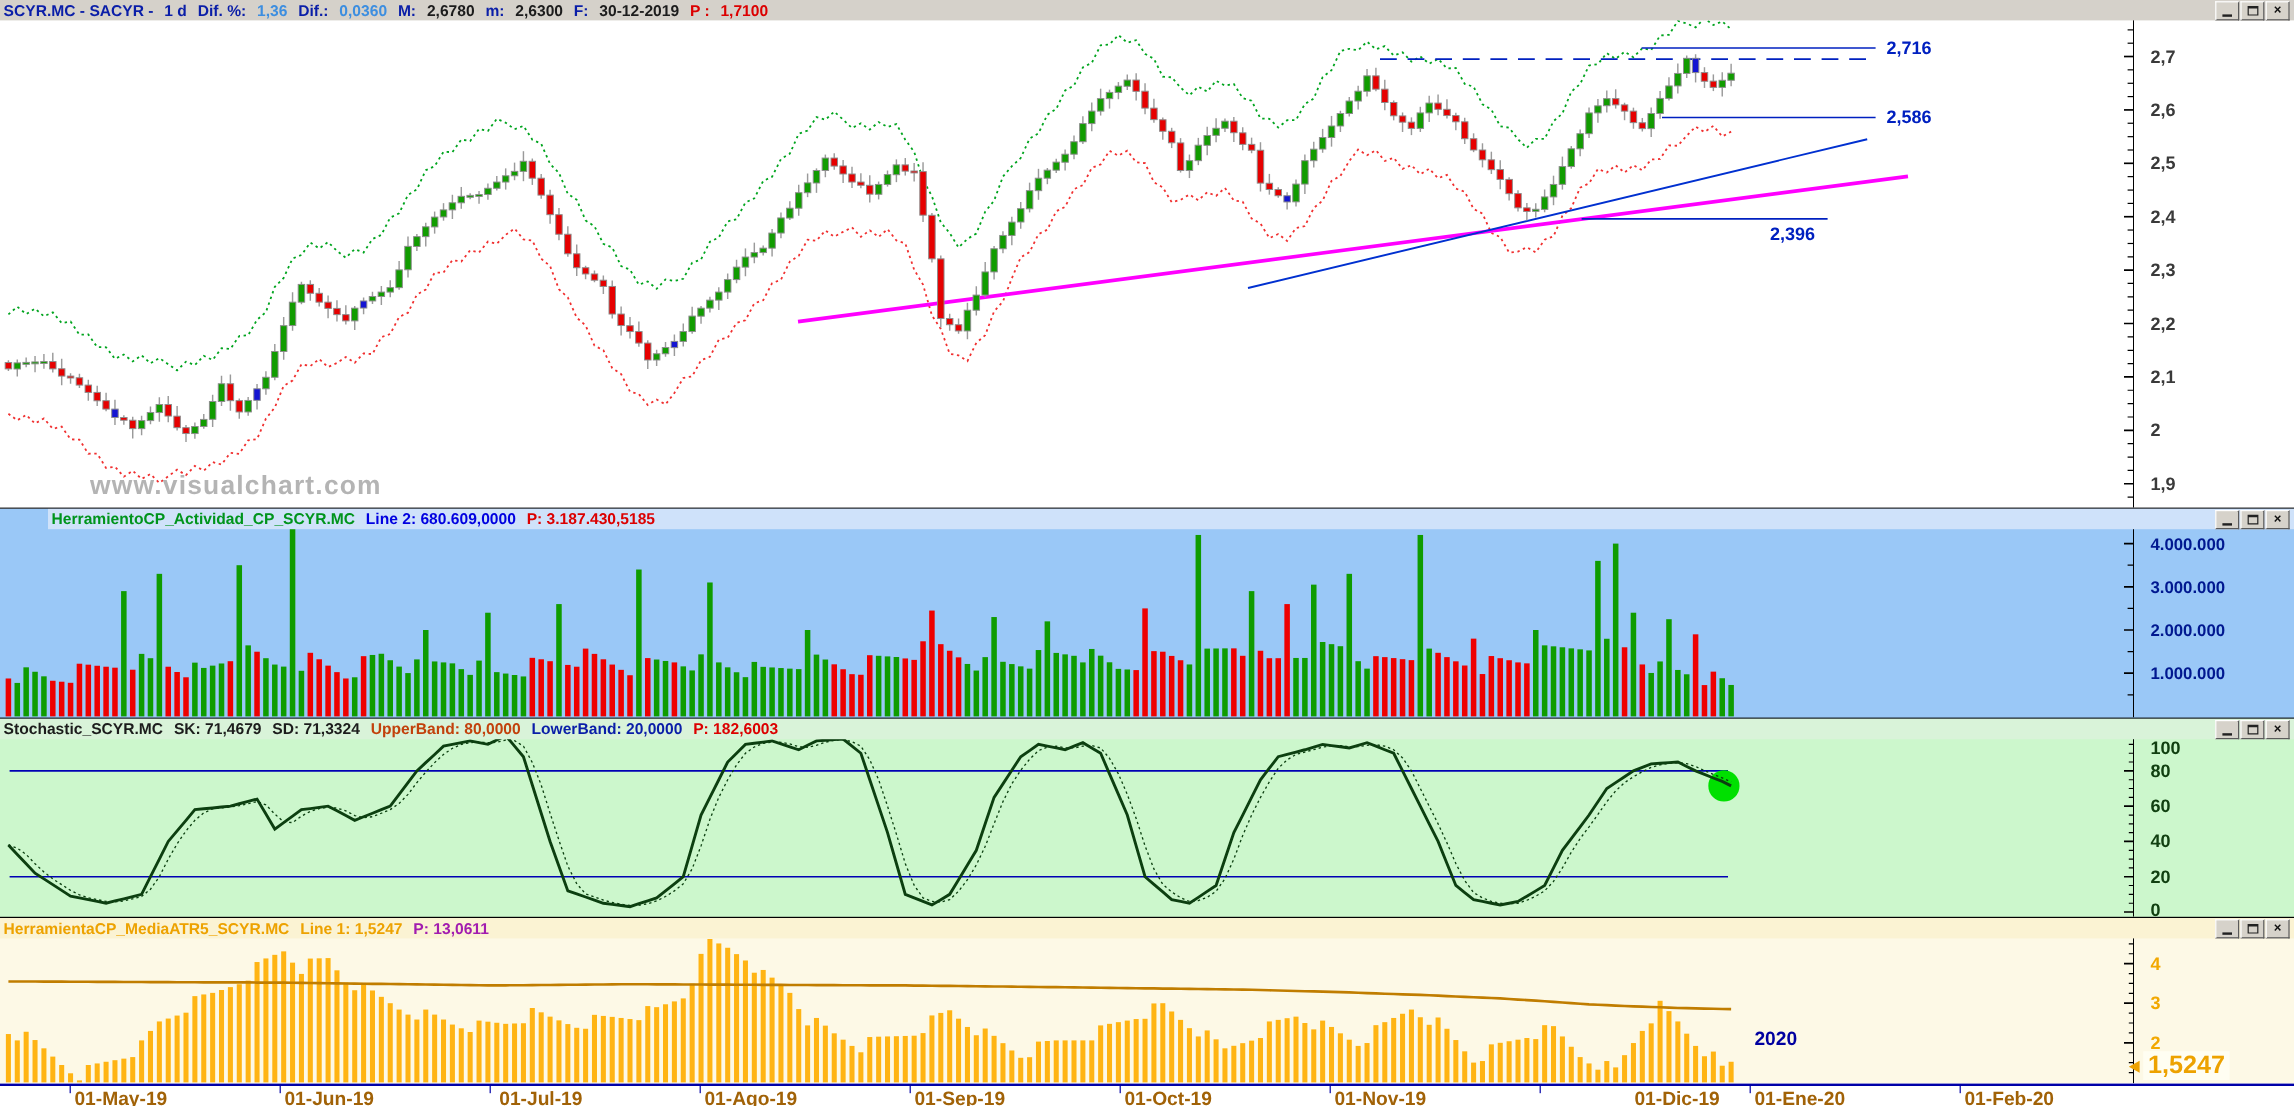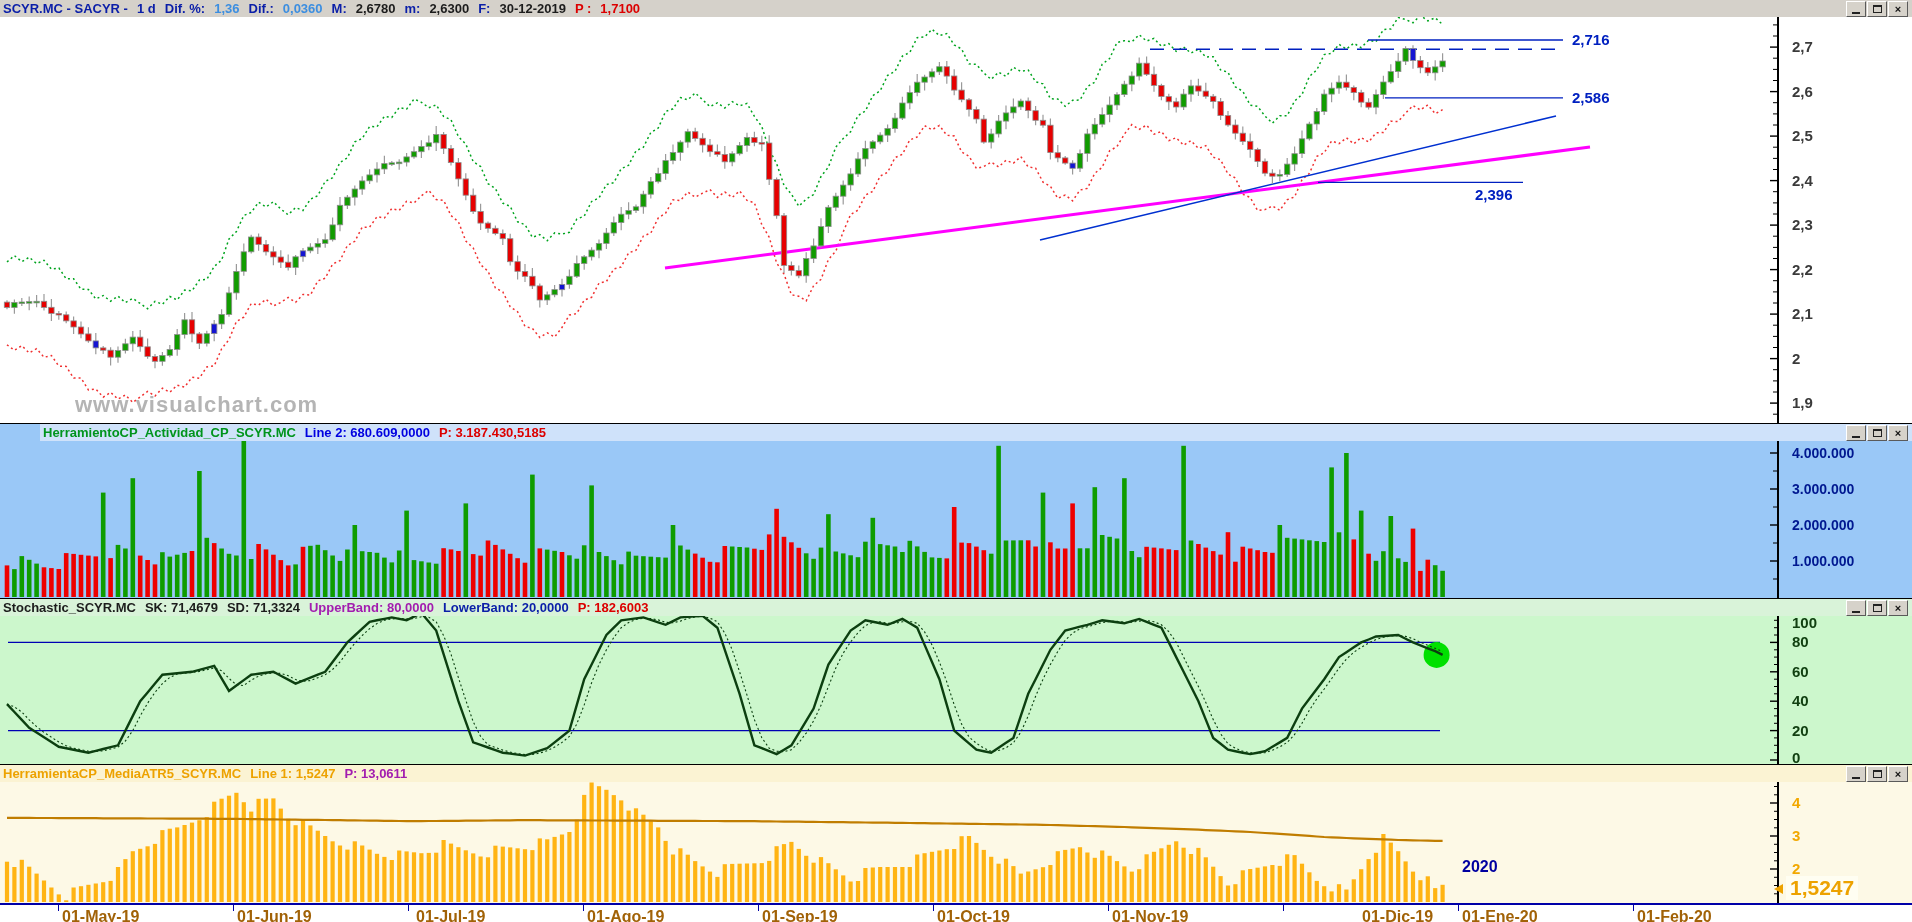--- a/index.html
+++ b/index.html
@@ -782,21 +782,21 @@
         <line x1="1774" y1="58.1" x2="1778" y2="58.1" stroke="#000" stroke-width="1"></line>
         <line x1="1774" y1="50.8" x2="1778" y2="50.8" stroke="#000" stroke-width="1"></line>
         <line x1="1774" y1="36.0" x2="1778" y2="36.0" stroke="#000" stroke-width="1"></line>
         <line x1="1774" y1="28.7" x2="1778" y2="28.7" stroke="#000" stroke-width="1"></line>
         <line x1="1774" y1="21.3" x2="1778" y2="21.3" stroke="#000" stroke-width="1"></line>
       </svg>
     <div class="phdr" id="hdr-stoch">
         <span style="color: rgb(28, 28, 28);">Stochastic_SCYR.MC</span>
         <span style="color: rgb(28, 28, 28);">SK: 71,4679</span>
         <span style="color: rgb(28, 28, 28);">SD: 71,3324</span>
-        <span style="color: #a21caf;">UpperBand: 80,0000</span>
+        <span style="color: #c2410c;">UpperBand: 80,0000</span>
         <span style="color: rgb(10, 30, 168);">LowerBand: 20,0000</span>
         <span style="color: rgb(220, 0, 0);">P: 182,6003</span>
       </div>
     <div class="wbtns">
       <div class="wbtn">
           <div class="g-min"></div>
         </div>
       <div class="wbtn">
           <div class="g-max"></div>
         </div>

